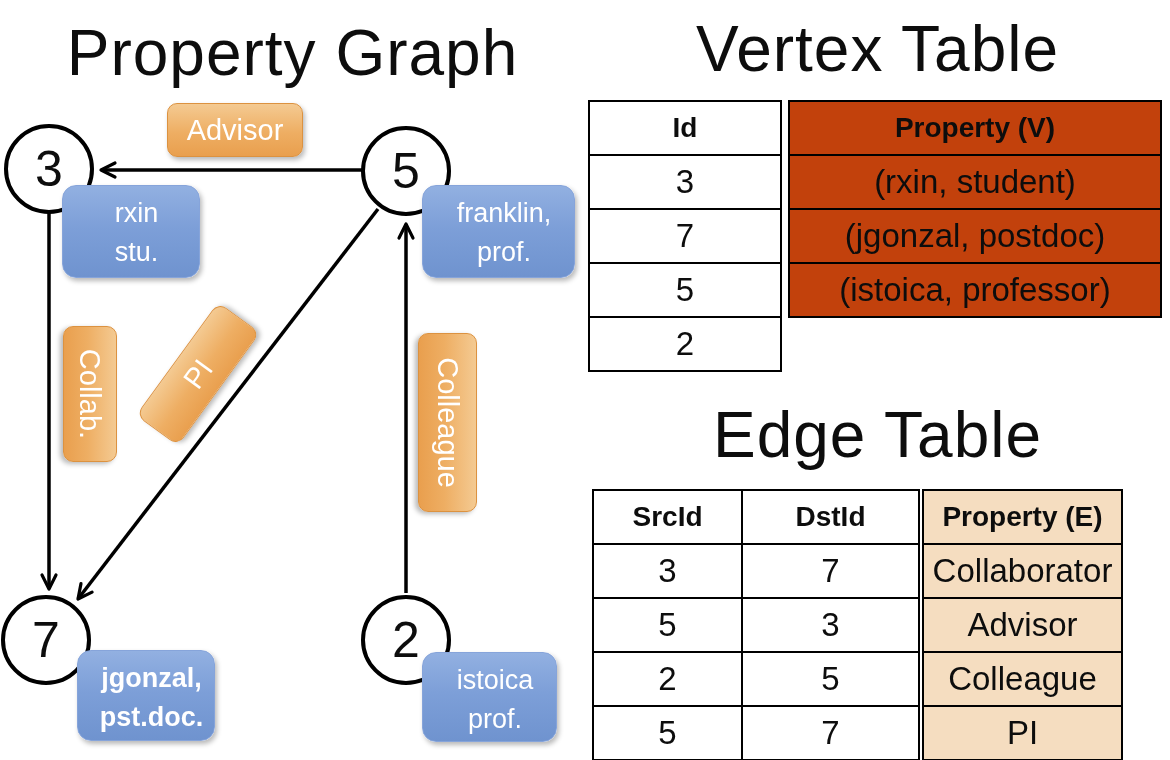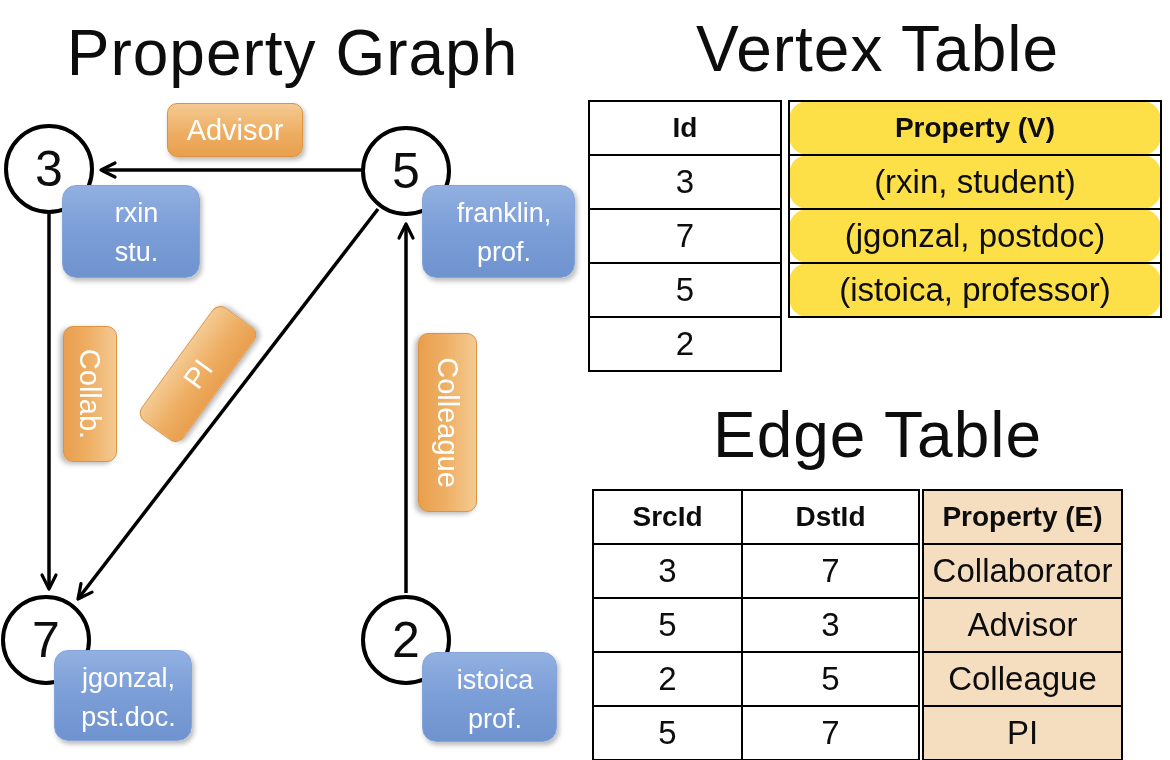--- a/index.html
+++ b/index.html
@@ -29,21 +29,21 @@
   #node-2 { left:361px; top:595px; }
 
   .prop-box {
     position:absolute; box-sizing:border-box; border-radius:14px;
     background:linear-gradient(180deg,#92b0e1 0%, #7d9fd8 45%, #6f93cf 100%);
     border:1px solid #86a4da; color:#fff; font-size:27px; line-height:1.45;
     padding:8px 6px 0 17px; box-shadow:2px 3px 5px rgba(0,0,0,0.28);text-align:center;
   }
   #prop-rxin     { left:62px;  top:185px; width:138px; height:93px; }
   #prop-franklin { left:422px; top:185px; width:153px; height:93px; }
-  #prop-jgonzal  { left:54px;  top:650px; width:138px; height:91px; }
+  #prop-jgonzal  { left:77px;  top:650px; width:138px; height:91px;font-weight:bold; }
   #prop-istoica  { left:422px; top:652px; width:135px; height:90px; }
 
   .edge-label {
     position:absolute; box-sizing:border-box; border-radius:10px;
     background:linear-gradient(180deg,#f4ca92 0%, #eeae63 55%, #e99f4e 100%);
     border:1px solid #dc9240; color:#fff; font-size:29px;
     display:flex; align-items:center; justify-content:center;
     box-shadow:2px 3px 5px rgba(0,0,0,0.28); white-space:nowrap;
   }
   #label-advisor   { left:167px; top:103px; width:136px; height:54px; }
@@ -52,21 +52,21 @@
   #label-pi        { left:128px; top:348px; width:140px; height:52px; transform:rotate(-54deg); }
 
   
   .data-table { position:absolute; border-collapse:collapse; table-layout:fixed; }
   .data-table td {
     border:2.5px solid #000; text-align:center; vertical-align:middle;
     height:52px; padding:0; font-size:33px; color:#0d0d0d; overflow:hidden;
     white-space:nowrap;
   }
   .data-table td.hdr { font-weight:bold; font-size:28px; }
-  .fill-blue   { background:#fde047;border-radius:19px; }
+  .fill-blue   { background:#c2410c; }
   .fill-orange { background:#f5ddc0; }
 
   #vertex-id-table   { left:588px; top:100px; width:194px; }
   #vertex-prop-table { left:788px; top:100px; width:374px; }
   #edge-srcdst-table { left:592px; top:489px; width:326px; }
   #edge-prop-table   { left:922px; top:489px; width:201px; }
 </style>
 </head>
 <body>
 

